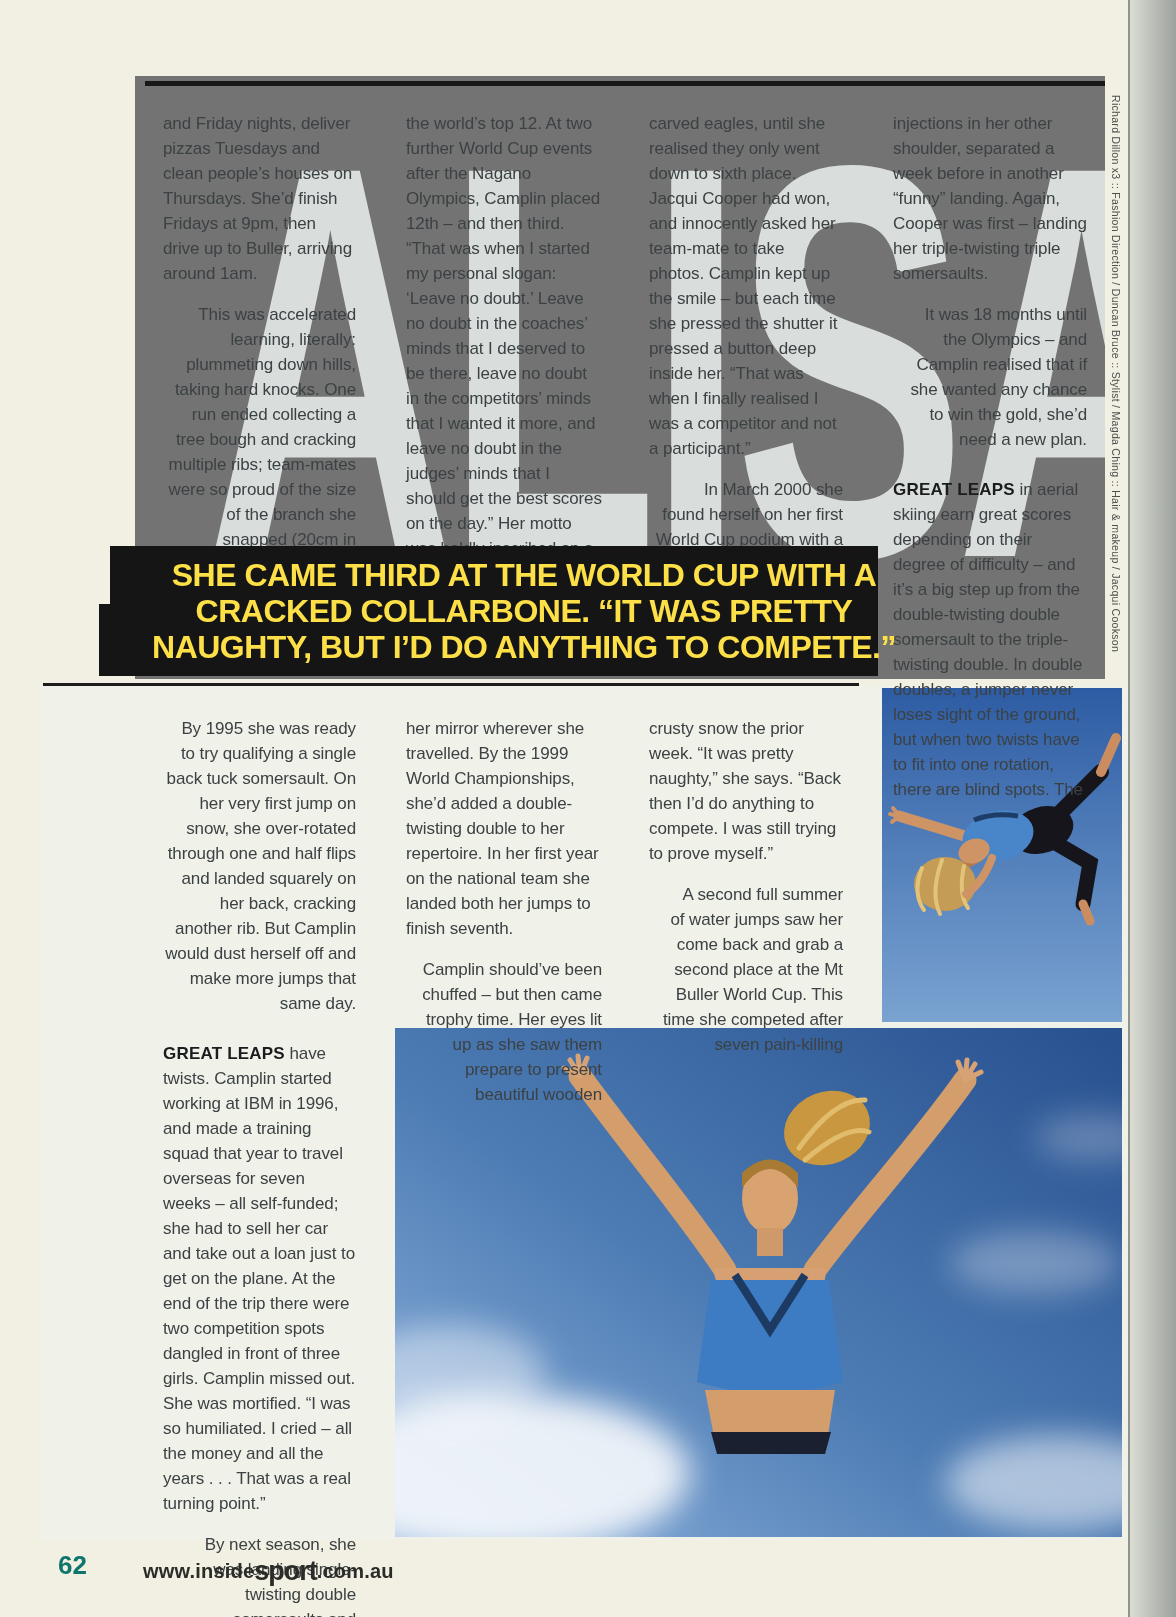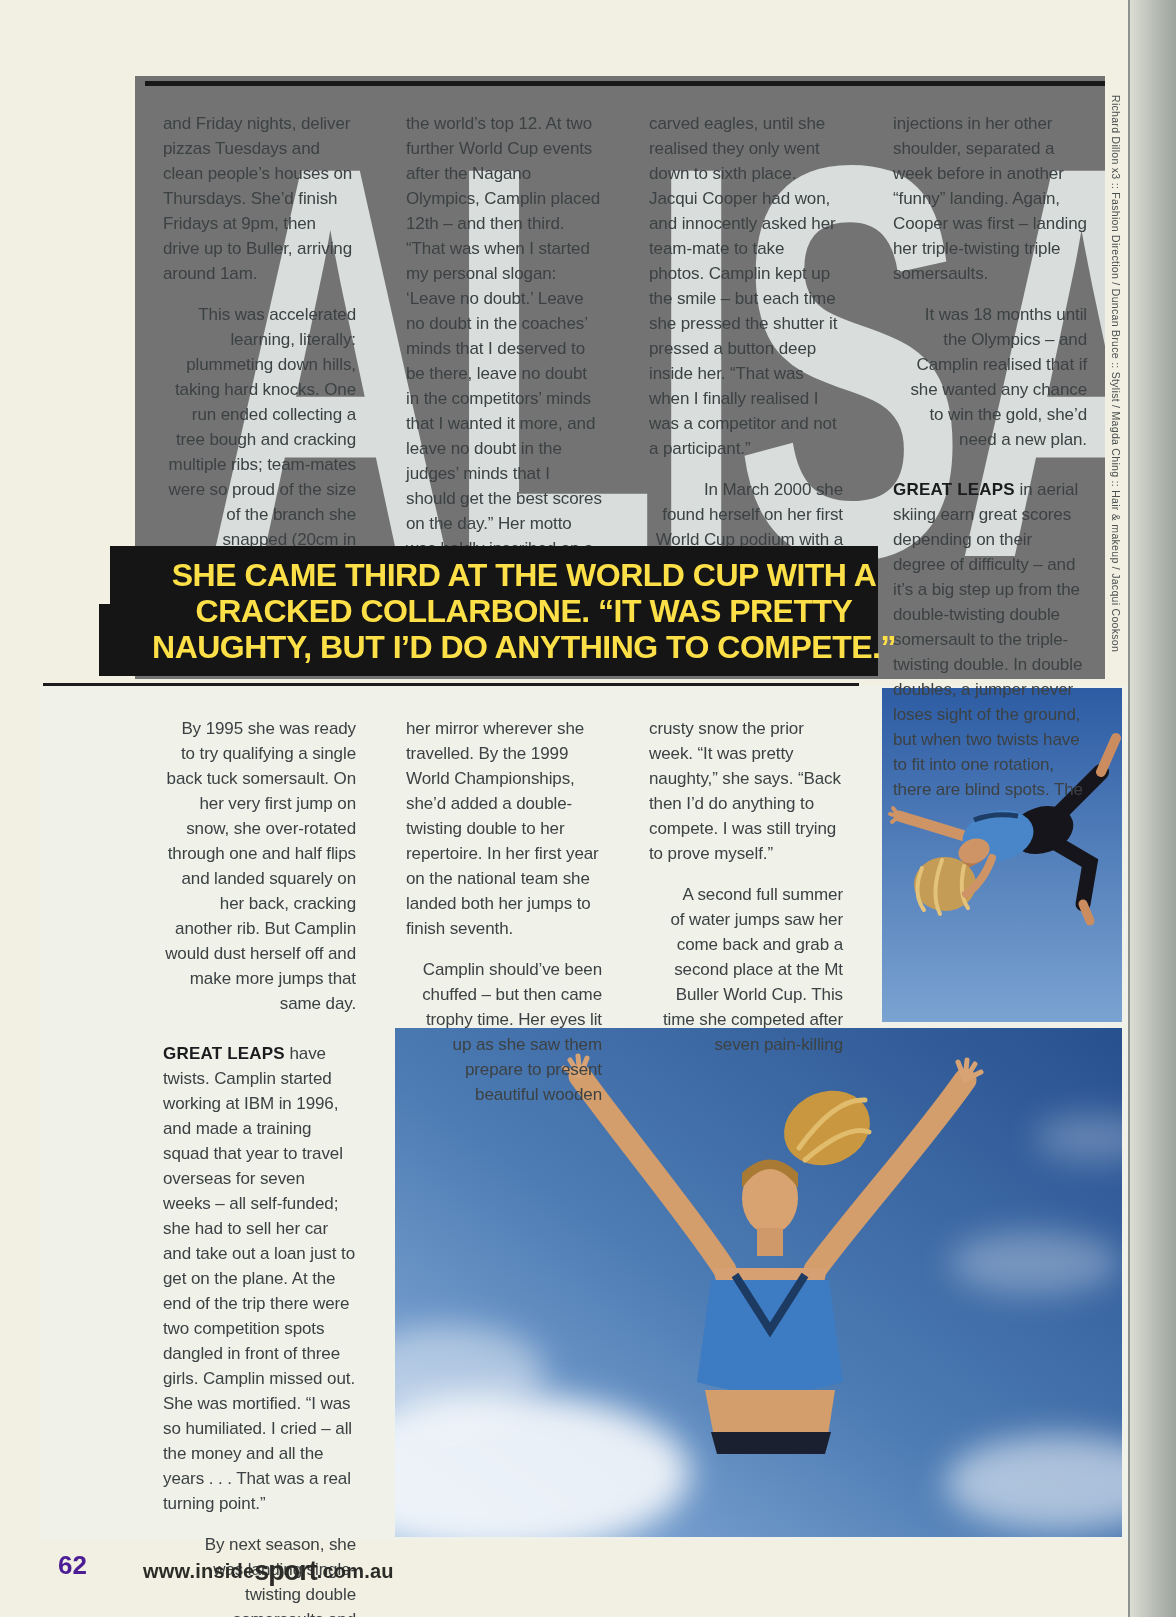--- a/index.html
+++ b/index.html
@@ -46,21 +46,21 @@
     letter-spacing:-0.5px;white-space:nowrap;}
   .banner-tab{left:99px;top:604px;width:12px;height:72px;background:#151515;z-index:4;}
   
   .photo{z-index:2;}
   .photo1{left:882px;top:688px;width:240px;height:334px;}
   .photo2{left:395px;top:1028px;width:727px;height:509px;}
   
   .credits{left:1110px;top:95px;height:615px;writing-mode:vertical-rl;
     font-size:10.5px;letter-spacing:0.3px;color:#4b5051;z-index:5;}
   
-  .page-number{left:58px;top:1550px;font-size:26px;font-weight:bold;color:#4c1d95;z-index:5;}
+  .page-number{left:58px;top:1550px;font-size:26px;font-weight:bold;color:#0f766e;z-index:5;}
   .website{left:143px;top:1556px;z-index:5;color:#2b2b28;font-weight:bold;white-space:nowrap;}
   .website .small{font-size:20px;letter-spacing:0.2px;vertical-align:baseline;}
   .website .big{font-size:27px;letter-spacing:-1px;vertical-align:-2px;}
 </style>
 </head>
 <body>
 
 <div class="page">
 
   <div class="abs upper-panel">

